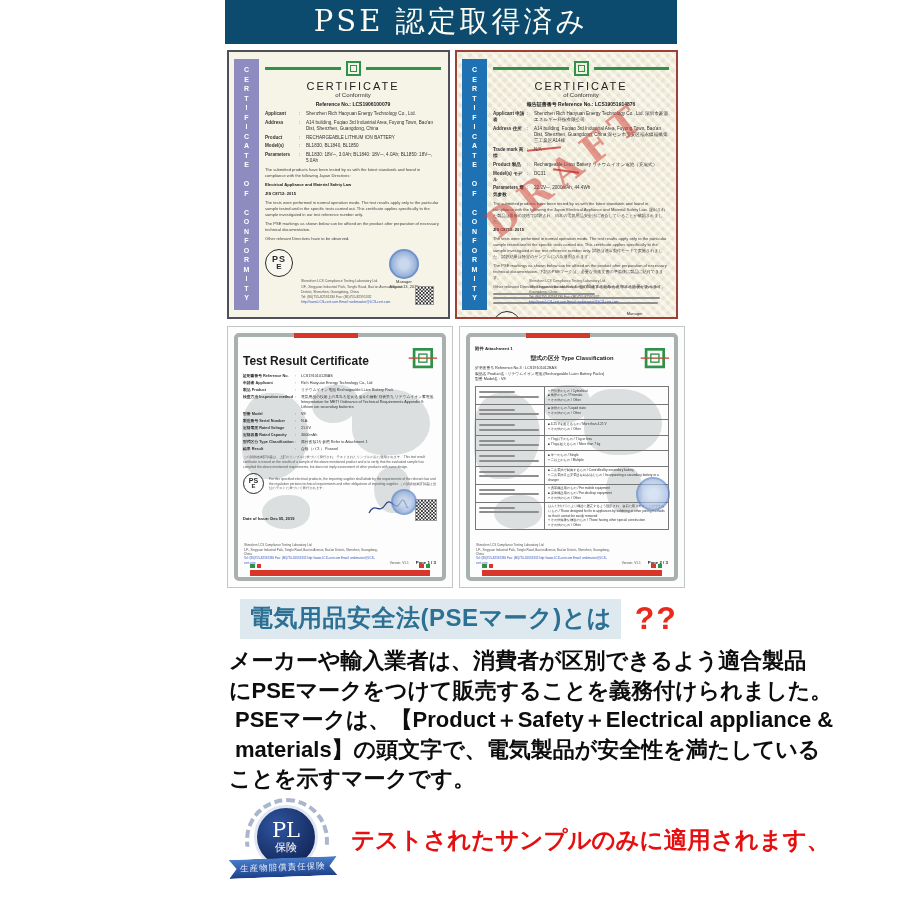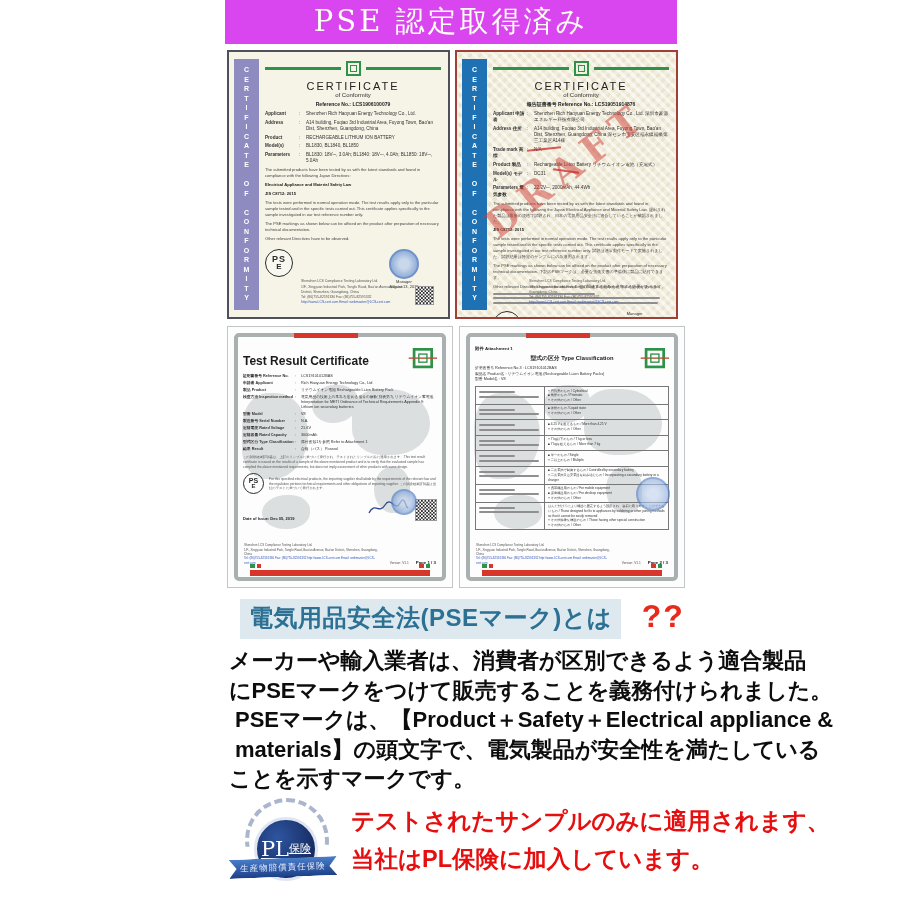--- a/index.html
+++ b/index.html
@@ -1,20 +1,20 @@
 <!DOCTYPE html>
 <html><head>
 <meta charset="utf-8">
 <style>
   html,body{margin:0;padding:0;background:#fff;}
   .page{position:relative;width:900px;height:900px;background:#fff;overflow:hidden;
         font-family:"Liberation Sans",sans-serif;}
 
   
-  .banner{position:absolute;left:225px;top:0;width:452px;height:44px;background:#d946ef;
+  .banner{position:absolute;left:225px;top:0;width:452px;height:44px;background:#0c4a6e;
           display:flex;align-items:center;justify-content:center;}
   .banner span{font-family:"DejaVu Serif",serif;color:#fcfbf4;font-size:29px;letter-spacing:3px;}
 
   
   .row1{position:absolute;left:227px;top:50px;width:451px;height:269px;display:flex;gap:5px;}
   .cert{position:relative;flex:1;overflow:hidden;}
   .cert1{border:2px solid #50505a;background:#f6f3e7;}
   .cert2{border:2px solid #9c4038;background:#f2eedd;}
   .cert2 .hatch{position:absolute;inset:0;
      background:repeating-linear-gradient(45deg,rgba(255,255,255,.55) 0 3px,transparent 3px 7px),
@@ -104,38 +104,38 @@
   .t4{width:100%;border-collapse:collapse;margin-top:3px;}
   .t4 td{border:1px solid #777;padding:1.5px 2.5px;vertical-align:top;}
   .t4 .lc{width:36%;}
   .t4 .rl{font-size:3.2px;line-height:1.45;color:#333;}
   .tl{height:2px;background:#8f8f8f;margin:2.5px 0;border-radius:1px;}
   .d4stamp{position:absolute;right:14px;top:150px;width:30px;height:30px;border-radius:50%;
            border:2px solid #5a83c8;background:radial-gradient(circle,#c3d4ee 25%,#89a8d8 80%);
            opacity:.65;z-index:3;}
 
   
-  .psehead{position:absolute;left:228px;top:599px;display:flex;align-items:flex-start;gap:21px;padding-left:12px;}
+  .psehead{position:absolute;left:228px;top:599px;display:flex;align-items:center;gap:14px;padding-left:12px;}
   .psehead .hbg{background:#dde9ef;color:#2c7093;font-weight:bold;font-size:24px;
                 padding:3px 9px 5px 9px;letter-spacing:.5px;}
   .qq{color:#e8291c;font-weight:bold;font-size:32px;line-height:1.1;letter-spacing:2px;}
   .psebody{position:absolute;left:229px;top:646px;width:465px;color:#0d0d0d;font-weight:bold;
            font-size:22px;}
   .psebody div{height:29.5px;line-height:29.5px;white-space:nowrap;}
   .psebody .pad{padding-left:6px;}
 
   
   .pl{position:absolute;left:229px;top:797px;width:465px;display:flex;gap:14px;align-items:center;}
   .badge{position:relative;width:108px;height:88px;flex:0 0 auto;}
   .wreath{position:absolute;left:16px;top:1px;width:76px;height:76px;border-radius:50%;
           border:4px dashed #aab6cc;clip-path:inset(0 0 42% 0);}
-  .bcircle{position:absolute;left:25px;top:20px;width:58px;height:58px;border-radius:50%;
+  .bcircle{position:absolute;left:25px;top:8px;width:58px;height:58px;border-radius:50%;
            background:radial-gradient(circle at 35% 30%,#2e55a0,#15295e 75%);
-           border:3px solid #dfe6f2;display:flex;flex-direction:row;align-items:center;
-           justify-content:center;color:#fff;z-index:2;text-decoration:underline;}
+           border:3px solid #dfe6f2;display:flex;flex-direction:column;align-items:center;
+           justify-content:center;color:#fff;z-index:2;}
   .bcircle .plm{font-family:"DejaVu Serif",serif;font-size:21px;line-height:1;}
   .bcircle .pls{font-size:11px;line-height:1.2;}
   .ribbon{position:absolute;left:0;bottom:8px;width:108px;height:19px;z-index:3;
           background:linear-gradient(180deg,#4a7ecb,#1c3f88);
           clip-path:polygon(0 0,100% 0,93% 50%,100% 100%,0 100%,7% 50%);
           display:flex;align-items:center;justify-content:center;color:#e8eefc;
           font-size:8.5px;letter-spacing:1px;transform:rotate(-2deg);}
   .pltext{font-weight:bold;font-size:23.5px;color:#e60f0f;line-height:1.6;white-space:nowrap;}
 </style>
 </head>
@@ -543,17 +543,16 @@
     <div class="badge">
       <div class="wreath"></div>
       <div class="bcircle">
         <span class="plm">PL</span>
         <span class="pls">保険</span>
       </div>
       <div class="ribbon">生産物賠償責任保険</div>
     </div>
     <div class="pltext">
       <div>テストされたサンプルのみに適用されます、</div>
-      <div>当社はPL保険に加入しています。</div>
     </div>
   </div>
 
 </div>
 
 </body></html>

